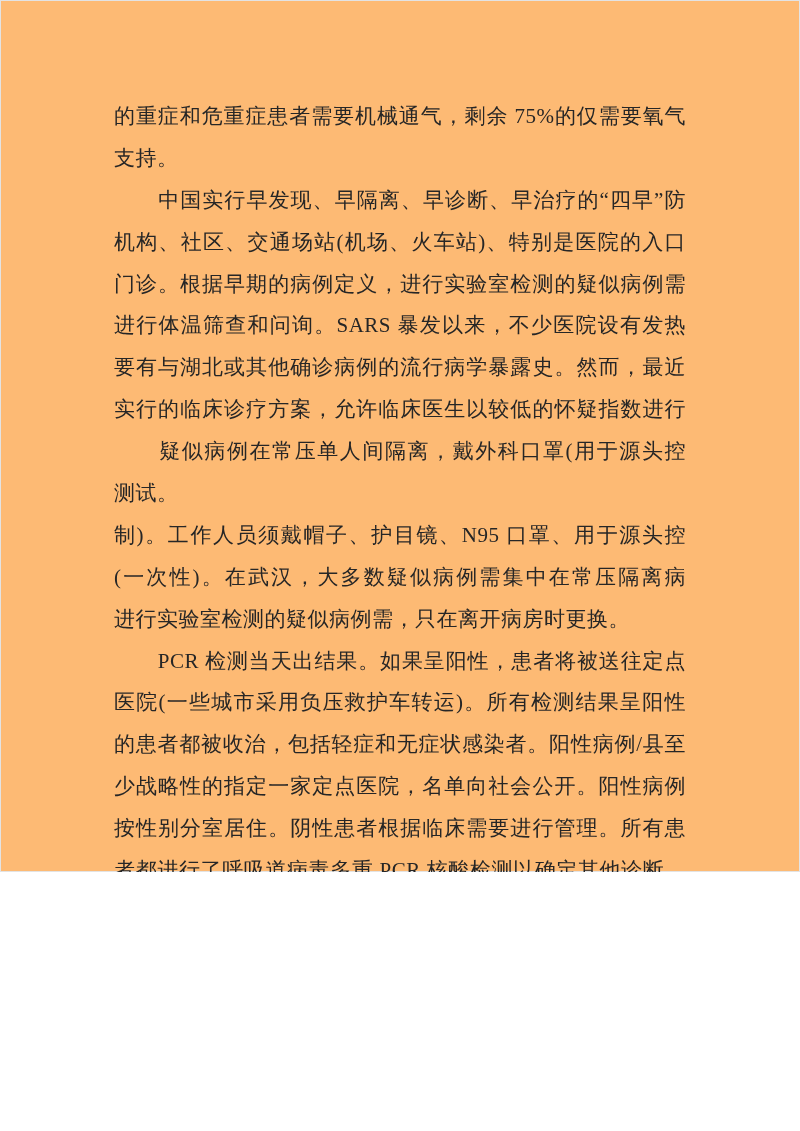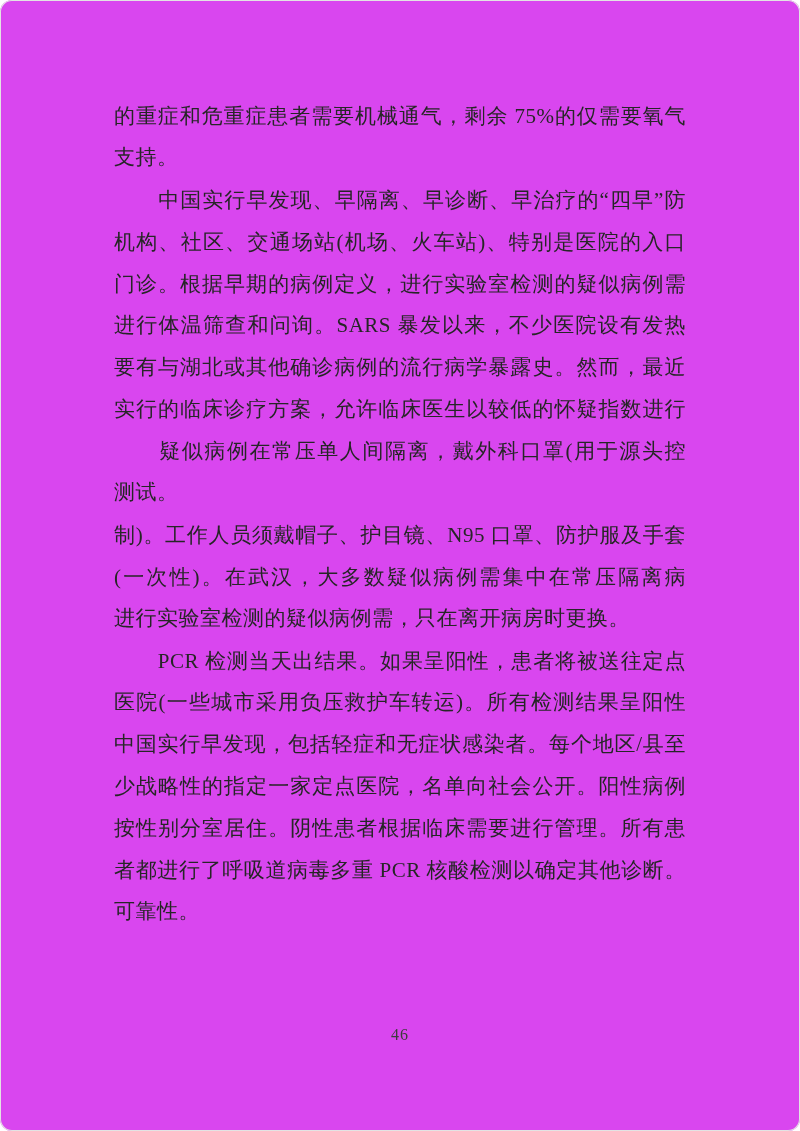--- a/index.html
+++ b/index.html
@@ -3,27 +3,26 @@
 <meta charset="utf-8">
 <style>
   html, body {
     margin: 0;
     padding: 0;
     background: #ffffff;
   }
   .page {
     position: relative;
     width: 800px;
-    height: 1131px;
-    background: #d946ef;
+    height: 872px;
+    background: #fdba74;
     box-shadow: inset 0 0 0 1px #e3e3e3;
     overflow: hidden;
     font-family: "Liberation Serif", "DejaVu Serif", serif;
     color: #262626;
-    border-radius: 12px;
   }
   .text-block {
     position: absolute;
     left: 114px;
     top: 96px;
     width: 572px;
   }
   .line {
     display: block;
     font-size: 21px;
@@ -35,21 +34,20 @@
   }
   
   .line.j {
     text-align: justify;
     text-align-last: justify;
   }
   
   .line.l {
     text-align: left;
     text-align-last: left;
-    font-family: Liberation Mono, monospace;
   }
   .page-number {
     position: absolute;
     left: 0;
     right: 0;
     top: 1026px;
     text-align: center;
     font-size: 16px;
     color: #3c3c3c;
     letter-spacing: 1px;
@@ -63,25 +61,25 @@
     <div class="line j">的重症和危重症患者需要机械通气，剩余 75%的仅需要氧气</div>
     <div class="line l">支持。</div>
     <div class="line j">　　中国实行早发现、早隔离、早诊断、早治疗的“四早”防</div>
     <div class="line j">机构、社区、交通场站(机场、火车站)、特别是医院的入口</div>
     <div class="line j">门诊。根据早期的病例定义，进行实验室检测的疑似病例需</div>
     <div class="line j">进行体温筛查和问询。SARS 暴发以来，不少医院设有发热</div>
     <div class="line j">要有与湖北或其他确诊病例的流行病学暴露史。然而，最近</div>
     <div class="line j">实行的临床诊疗方案，允许临床医生以较低的怀疑指数进行</div>
     <div class="line j">　　疑似病例在常压单人间隔离，戴外科口罩(用于源头控</div>
     <div class="line l">测试。</div>
-    <div class="line j">制)。工作人员须戴帽子、护目镜、N95 口罩、防护服及手套</div>
+    <div class="line j">制)。工作人员须戴帽子、护目镜、N95 口罩、用于源头控</div>
     <div class="line j">(一次性)。在武汉，大多数疑似病例需集中在常压隔离病房。</div>
     <div class="line l">进行实验室检测的疑似病例需，只在离开病房时更换。</div>
     <div class="line j">　　PCR 检测当天出结果。如果呈阳性，患者将被送往定点</div>
     <div class="line j">医院(一些城市采用负压救护车转运)。所有检测结果呈阳性</div>
-    <div class="line j">中国实行早发现，包括轻症和无症状感染者。每个地区/县至</div>
+    <div class="line j">的患者都被收治，包括轻症和无症状感染者。阳性病例/县至</div>
     <div class="line j">少战略性的指定一家定点医院，名单向社会公开。阳性病例</div>
     <div class="line j">按性别分室居住。阴性患者根据临床需要进行管理。所有患</div>
     <div class="line j">者都进行了呼吸道病毒多重 PCR 核酸检测以确定其他诊断。</div>
     <div class="line l">可靠性。</div>
   </div>
   <div class="page-number">46</div>
 </div>
 
 </body></html>

